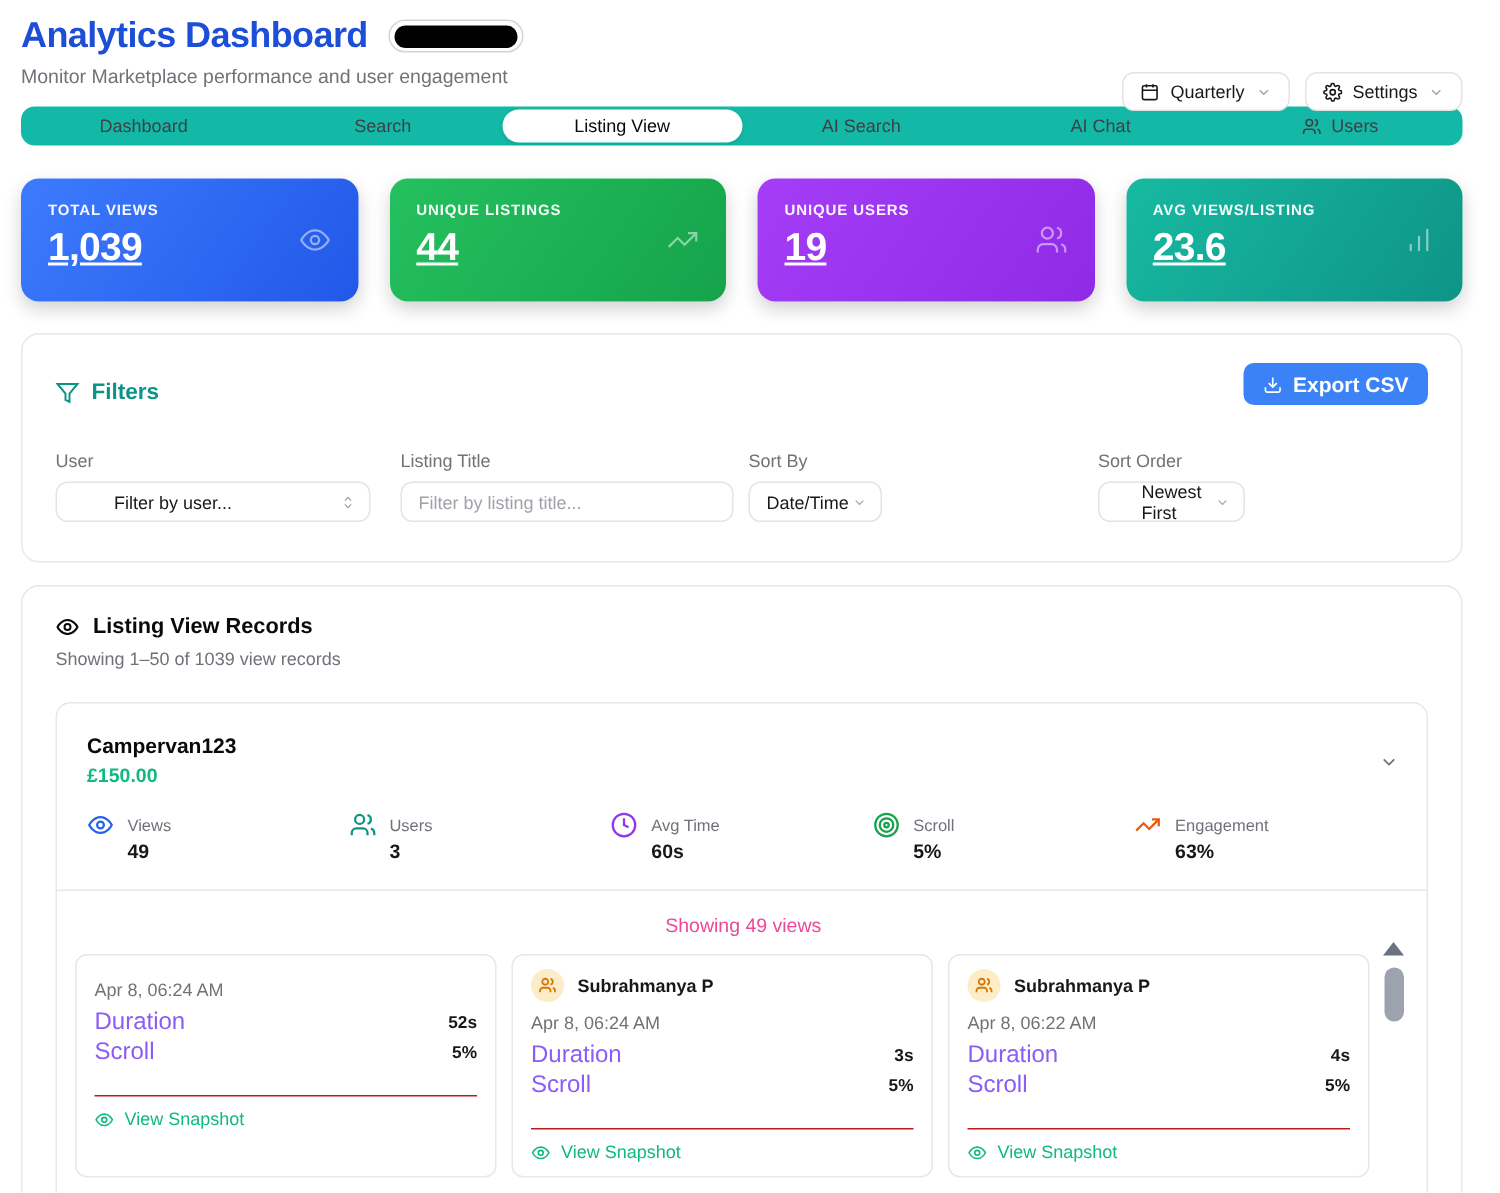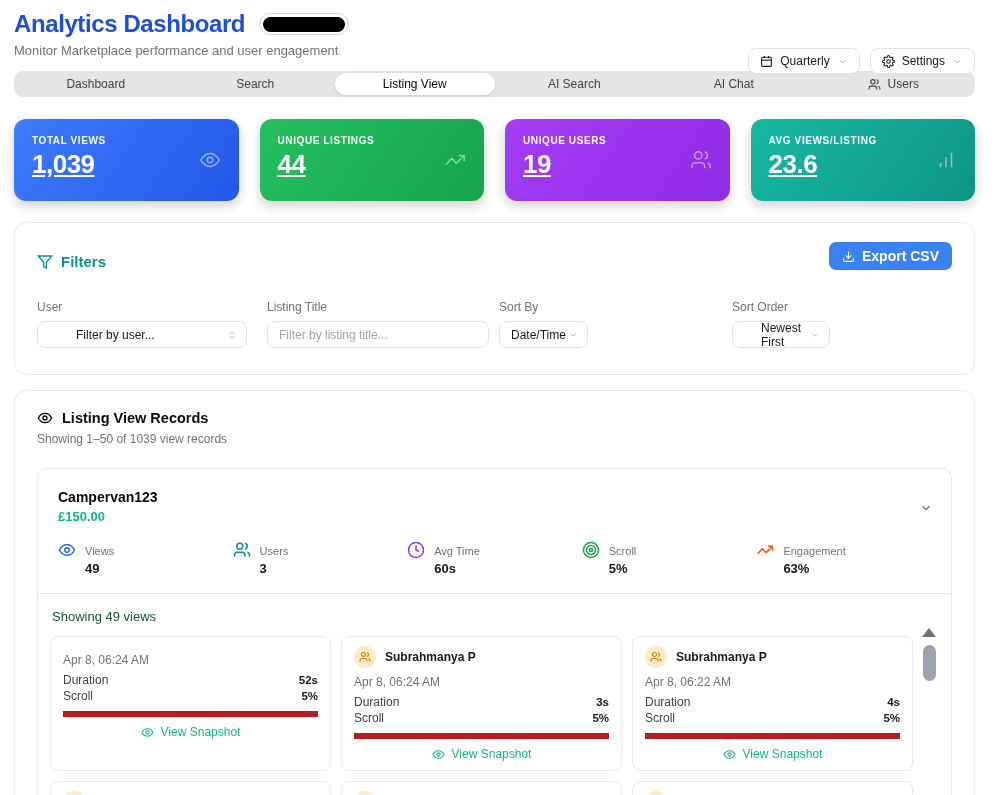--- a/index.html
+++ b/index.html
@@ -15,21 +15,21 @@
   .redacted-pill .inner { width:100%; height:100%; background:#000; border-radius:8px; }
   .subtitle { font-size:13px; color:#71717a; margin-top:5px; }
   .header-actions { position:absolute; top:16px; right:0; display:flex; gap:10px;margin-top:32px; }
   .hbtn { display:flex; align-items:center; gap:7px; background:#fff; border:1px solid #e4e4e7;
     border-radius:8px; padding:5px 11px; font-size:12px; color:#18181b; cursor:pointer; }
   .hbtn .chev { color:#a1a1aa; }
   .icon { display:inline-flex; flex:none; }
   svg { display:block; }
 
   
-  .nav { margin-top:13px; background:#e5e5e5; border-radius:9px; display:flex; padding:2px; height:26px; }
+  .nav { margin-top:13px; background:#14b8a6; border-radius:9px; display:flex; padding:2px; height:26px; }
   .tab { flex:1; display:flex; align-items:center; justify-content:center; gap:7px;
     font-size:12px; color:#3f3f46; cursor:pointer; border-radius:999px; }
   .tab.active { background:#fff; box-shadow:0 1px 3px rgba(0,0,0,.12); font-weight:500; color:#09090b; }
 
   
   .stats { display:flex; gap:21px; margin-top:22px; }
   .stat { flex:1; height:82px; border-radius:12px; padding:16px 18px; color:#fff; position:relative;
     box-shadow:0 5px 12px rgba(0,0,0,.18); }
   .stat-label { font-size:10px; font-weight:700; letter-spacing:.6px; opacity:.95; }
   .stat-value { font-size:26px; font-weight:700; margin-top:3px; letter-spacing:-0.5px;text-decoration:underline; }
@@ -70,33 +70,33 @@
   .listing-price { font-size:13px; font-weight:600; color:#10b981; margin-top:4px; }
   .expand-chev { position:absolute; right:18px; top:32px; color:#71717a; }
   .listing-stats { display:flex; margin-top:17px; }
   .lstat { flex:1; display:flex; align-items:flex-start; gap:9px; }
   .lstat .txt .lbl { font-size:11px; color:#71717a; }
   .lstat .txt .val { font-size:13px; font-weight:700; color:#18181b; margin-top:1px; }
   .c-blue { color:#2563eb; } .c-teal { color:#0d9488; } .c-purple { color:#9333ea; }
   .c-green { color:#16a34a; } .c-orange { color:#ea580c; }
 
   .views-area { padding:13px 12px 12px; position:relative; }
-  .views-count { font-size:13px; color:#14532d; margin:2px 0 12px 2px; }
+  .views-count { font-size:13px; color:#ec4899; margin:2px 0 12px 2px;text-align:center; }
   .views-grid { display:grid; grid-template-columns:repeat(3,1fr); gap:10px; margin-right:26px; }
   .vcard { border:1px solid #e5e7eb; border-radius:8px; background:#fff; padding:9px 12px 0; }
   .vhead { display:flex; align-items:center; gap:9px; }
   .avatar { width:22px; height:22px; border-radius:50%; background:#fcecc8; color:#d97706;
     display:flex; align-items:center; justify-content:center; }
   .vname { font-size:12px; font-weight:600; color:#18181b; }
   .vdate { font-size:12px; color:#71717a; margin:7px 0 5px; }
   .vrow { display:flex; justify-content:space-between; align-items:center; padding:1px 0; }
-  .vrow .lbl { font-size:12px; color:#404040; }
+  .vrow .lbl { font-size:16px; color:#8b5cf6; }
   .vrow .val { font-size:11.5px; font-weight:700; color:#18181b; }
-  .vaction { border-top:6px solid #b91c1c; margin-top:7px; padding:8px 0 9px; display:flex;
-    align-items:center; justify-content:center; gap:7px; color:#10b981; font-size:12px;
+  .vaction { border-top:1px solid #b91c1c; margin-top:18px; padding:8px 0 9px; display:flex;
+    align-items:center; justify-content:flex-start; gap:7px; color:#10b981; font-size:12px;
     font-weight:500; cursor:pointer; }
 
   
   .vscroll { position:absolute; right:15px; top:34px; width:14px; }
   .vscroll-up { width:0; height:0; border-left:7px solid transparent; border-right:7px solid transparent;
     border-bottom:9px solid #6b7280; margin:0 auto 8px; cursor:pointer; }
   .vscroll-thumb { width:13px; height:36px; background:#9ca3af; border-radius:7px; margin:0 auto; cursor:grab; }
 </style>
 </head>
 <body>

